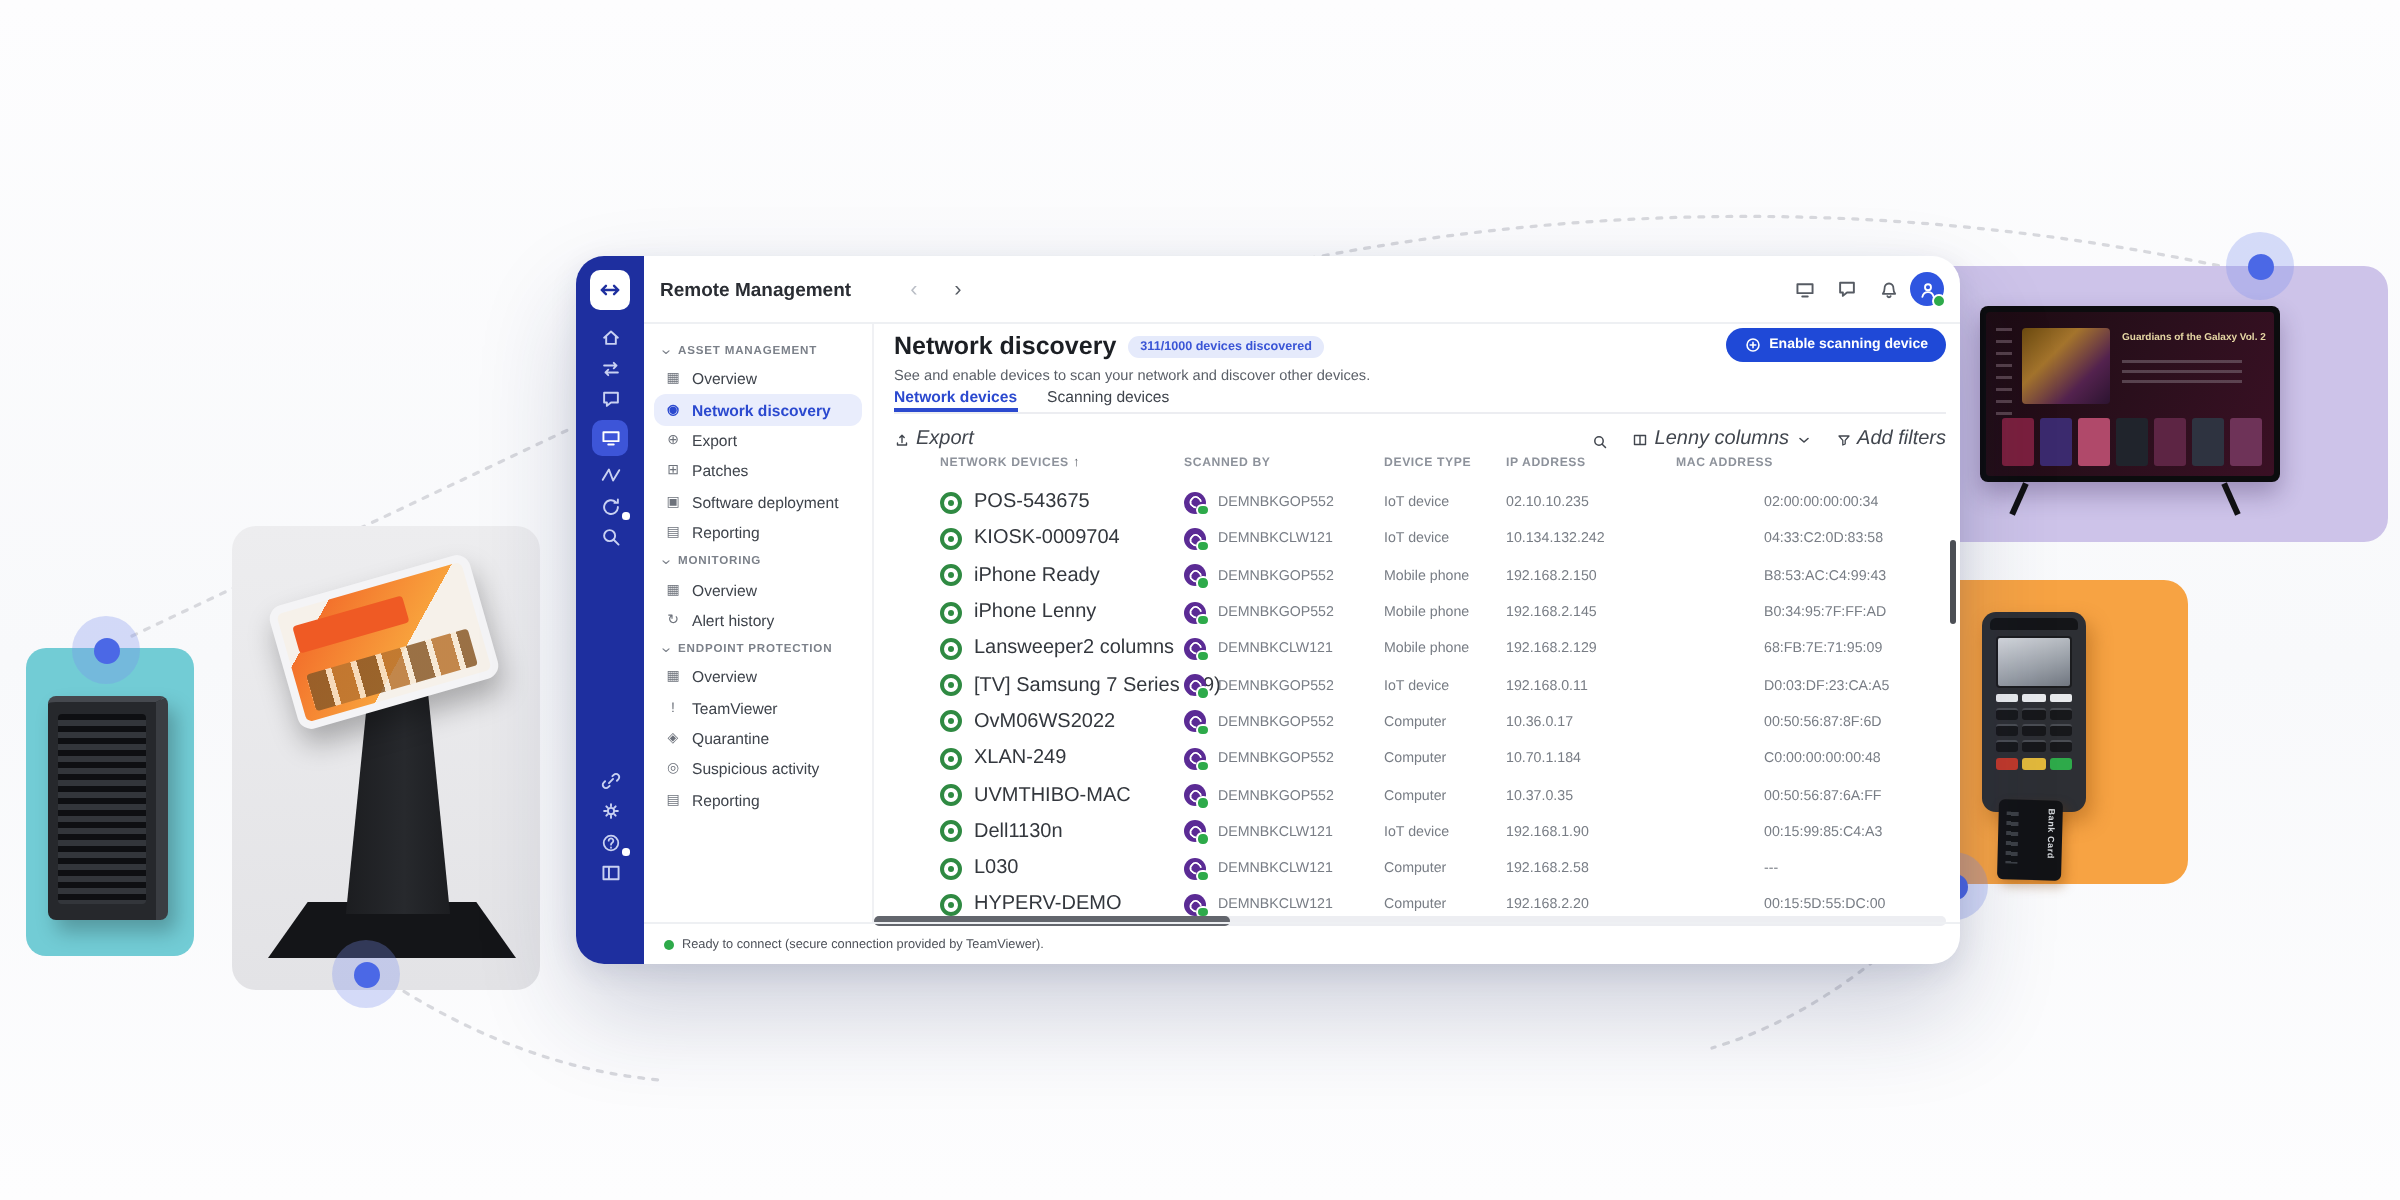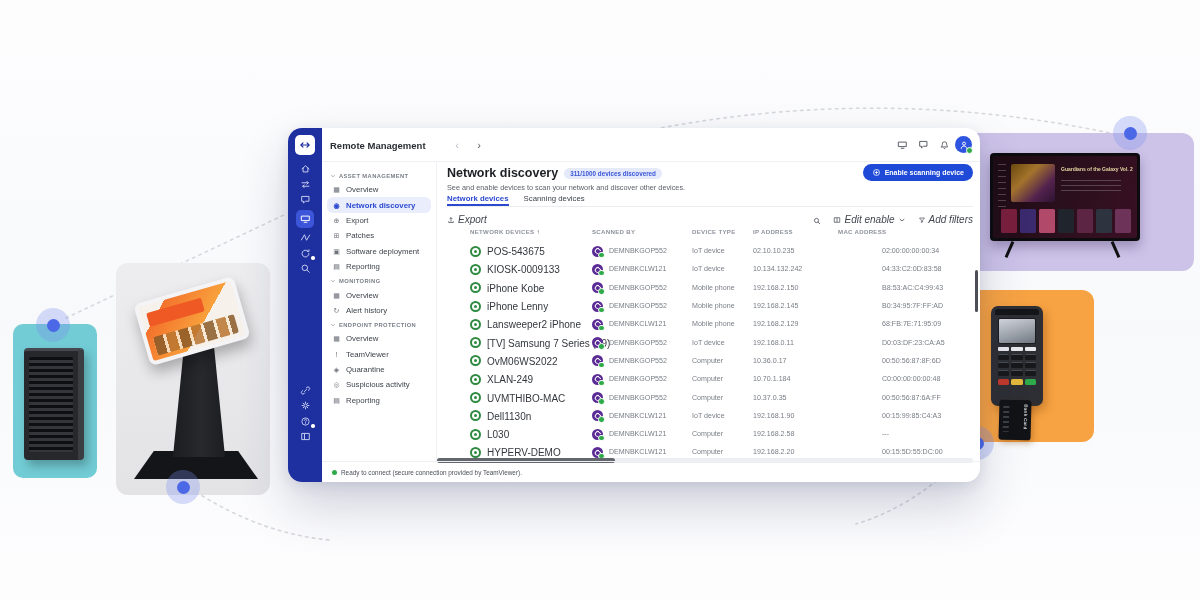--- a/index.html
+++ b/index.html
@@ -493,21 +493,21 @@
         <div class="spacer"></div>
         <div class="tool">
           <svg class="icon">
               <use href="#i-search"></use>
             </svg>
         </div>
         <div class="tool">
           <svg class="icon">
               <use href="#i-columns"></use>
             </svg>
-          <span>Edit enable</span>
+          <span>Lenny columns</span>
           <svg class="icon" width="6" height="6">
               <use href="#i-chev"></use>
             </svg>
         </div>
         <div class="tool">
           <svg class="icon">
               <use href="#i-funnel"></use>
             </svg>
           <span>Add filters</span>
         </div>
@@ -527,51 +527,51 @@
       <span class="c-name">POS-543675</span>
       <i class="scan-ico"></i>
       <span class="c-scan">DEMNBKGOP552</span>
       <span class="c-type">IoT device</span>
       <span class="c-ip">02.10.10.235</span>
       <span class="c-mac">02:00:00:00:00:34</span>
     </div>
 
     <div class="trow">
       <i class="dev-ico"></i>
-      <span class="c-name">KIOSK-0009133</span>
+      <span class="c-name">KIOSK-0009704</span>
       <i class="scan-ico"></i>
       <span class="c-scan">DEMNBKCLW121</span>
       <span class="c-type">IoT device</span>
       <span class="c-ip">10.134.132.242</span>
       <span class="c-mac">04:33:C2:0D:83:58</span>
     </div>
 
     <div class="trow">
       <i class="dev-ico"></i>
-      <span class="c-name">iPhone Kobe</span>
+      <span class="c-name">iPhone Ready</span>
       <i class="scan-ico"></i>
       <span class="c-scan">DEMNBKGOP552</span>
       <span class="c-type">Mobile phone</span>
       <span class="c-ip">192.168.2.150</span>
       <span class="c-mac">B8:53:AC:C4:99:43</span>
     </div>
 
     <div class="trow">
       <i class="dev-ico"></i>
       <span class="c-name">iPhone Lenny</span>
       <i class="scan-ico"></i>
       <span class="c-scan">DEMNBKGOP552</span>
       <span class="c-type">Mobile phone</span>
       <span class="c-ip">192.168.2.145</span>
       <span class="c-mac">B0:34:95:7F:FF:AD</span>
     </div>
 
     <div class="trow">
       <i class="dev-ico"></i>
-      <span class="c-name">Lansweeper2 iPhone</span>
+      <span class="c-name">Lansweeper2 columns</span>
       <i class="scan-ico"></i>
       <span class="c-scan">DEMNBKCLW121</span>
       <span class="c-type">Mobile phone</span>
       <span class="c-ip">192.168.2.129</span>
       <span class="c-mac">68:FB:7E:71:95:09</span>
     </div>
 
     <div class="trow">
       <i class="dev-ico"></i>
       <span class="c-name">[TV] Samsung 7 Series (49)</span>

